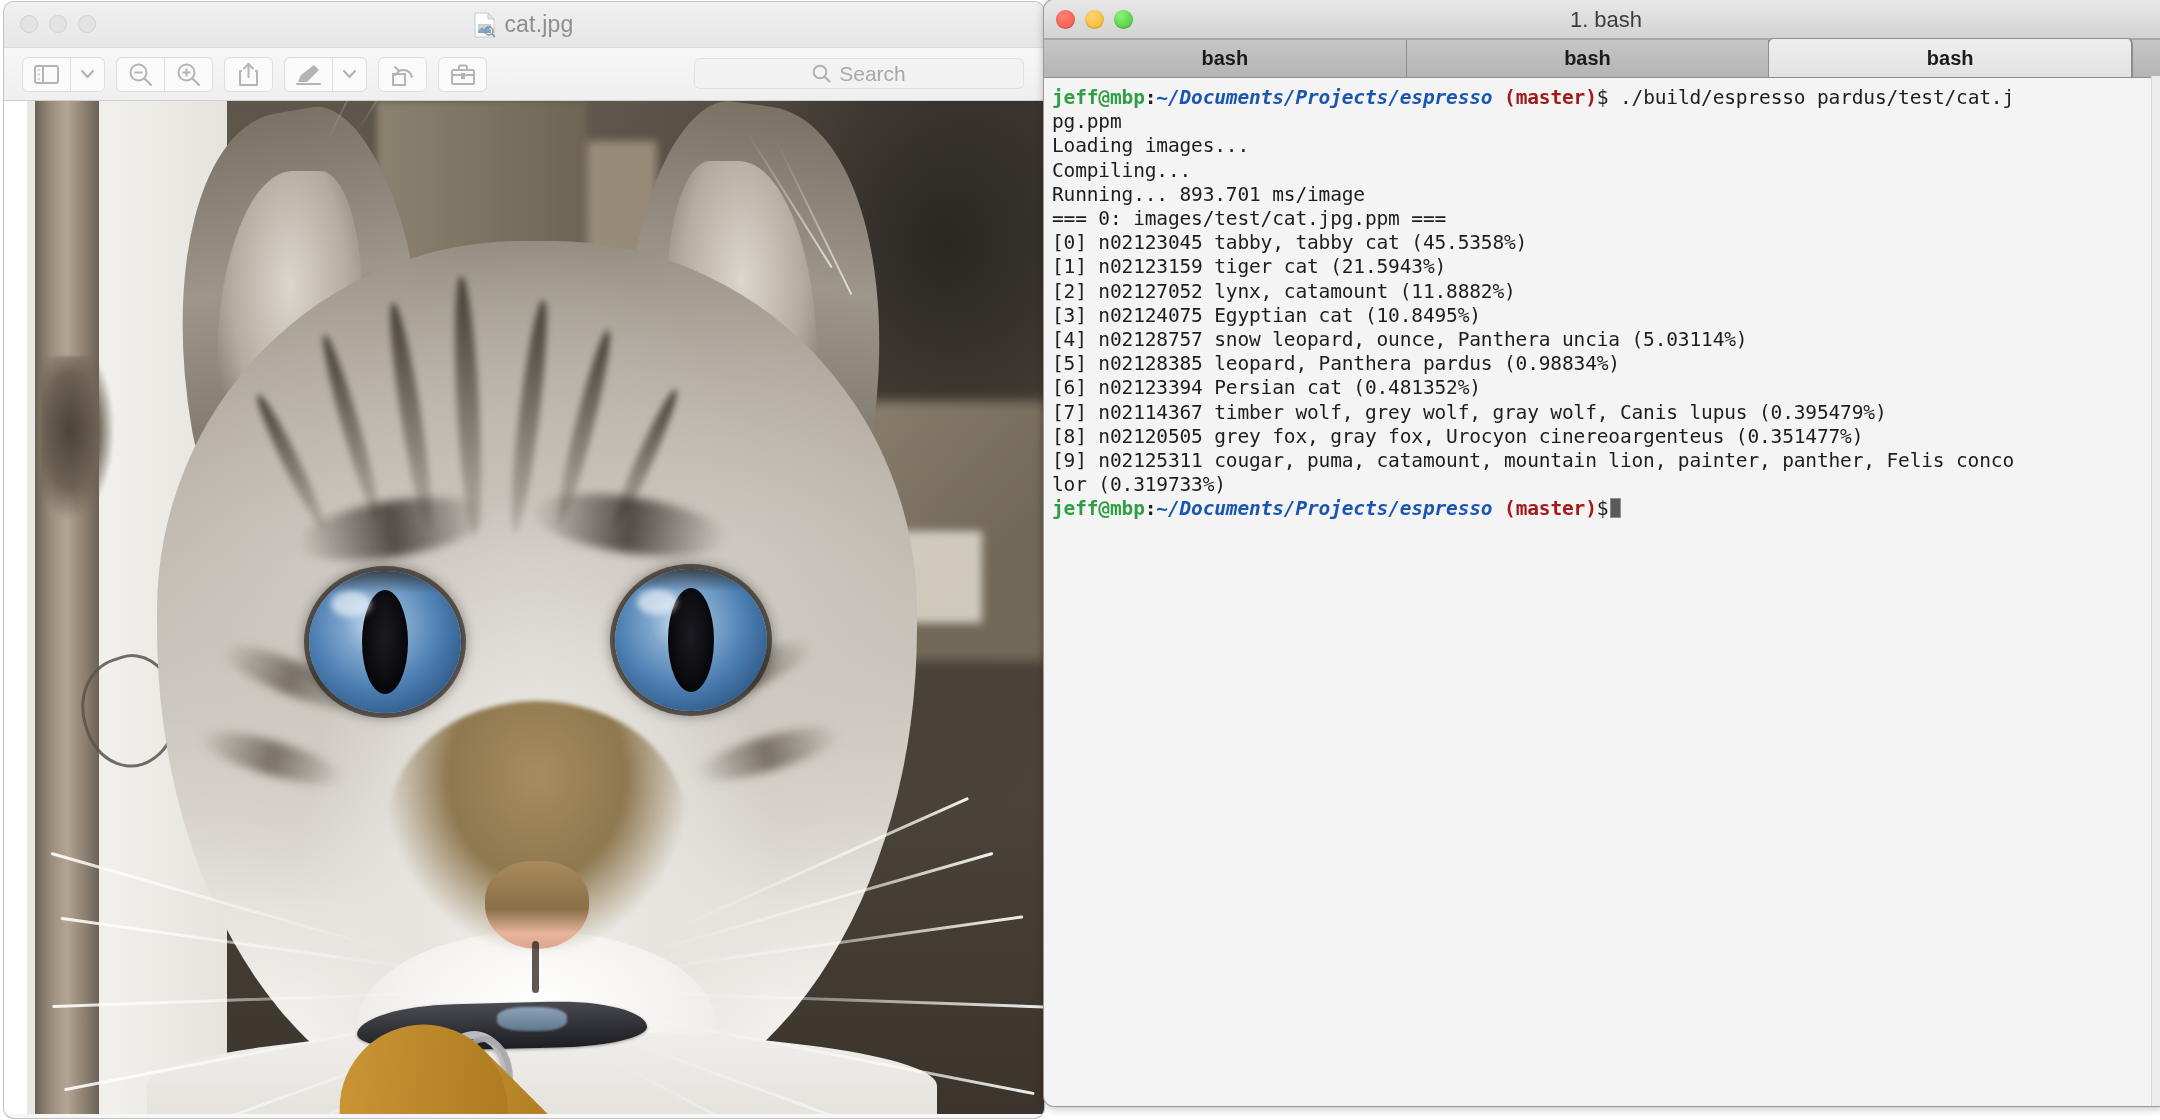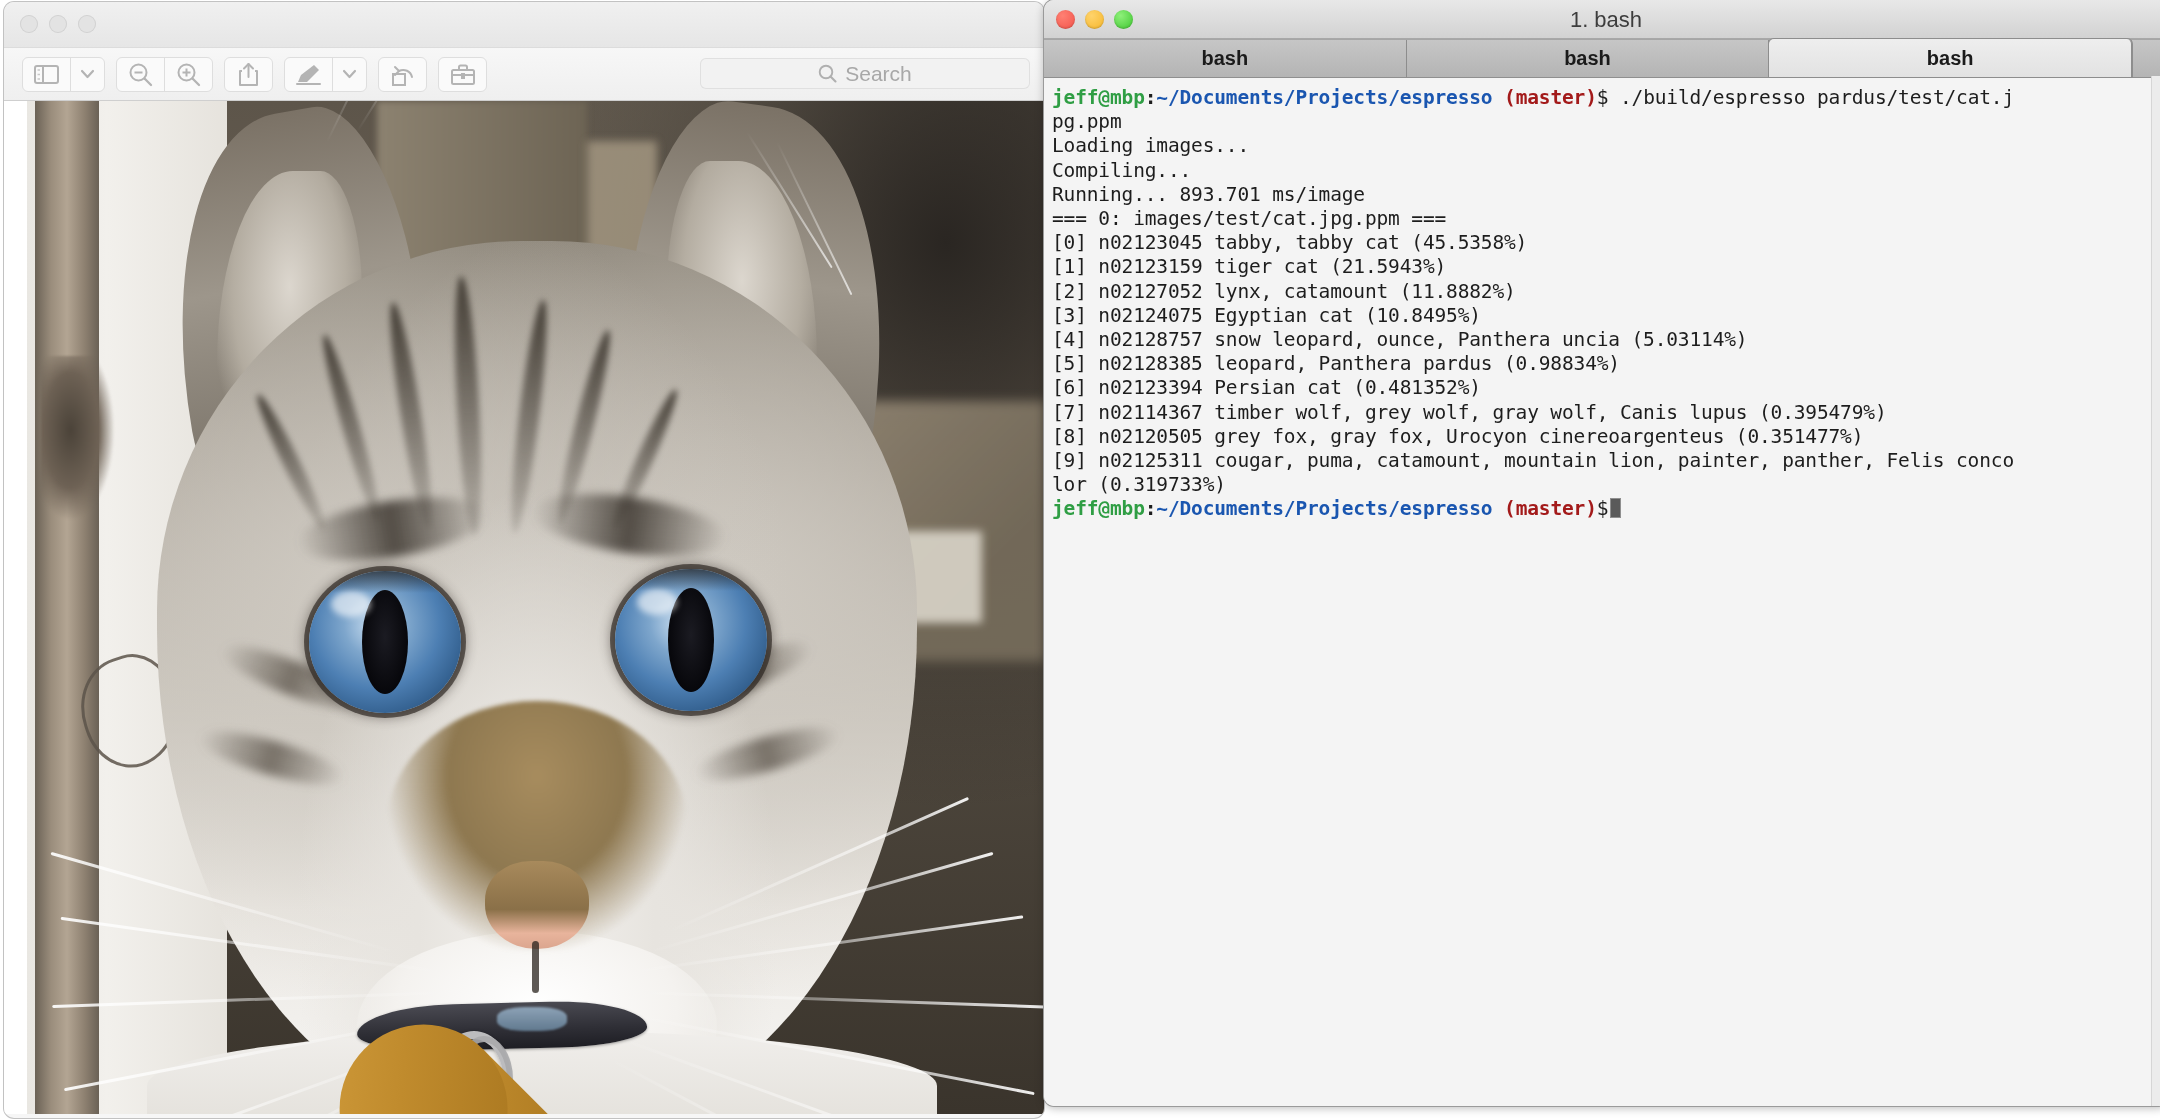--- a/index.html
+++ b/index.html
@@ -98,21 +98,21 @@
     display: flex;
     align-items: center;
     justify-content: center;
     background: transparent;
   }
   .tb-btn.narrow { width: 33px; }
   .tb-sep { width: 1px; background: #dedede; }
 
   .pv-search {
     position: absolute;
-    right: 14px;
+    right: 20px;
     top: 10px;
     width: 330px;
     height: 31px;
     border-radius: 6px;
     background: #f2f2f2;
     box-shadow: inset 0 0 0 1px #e0e0e0;
     display: flex;
     align-items: center;
     justify-content: center;
     gap: 8px;
@@ -459,21 +459,21 @@
   .term-line {
     font-family: "DejaVu Sans Mono", "Liberation Mono", monospace;
     font-size: 19.5px;
     line-height: 24.2px;
     color: #1d1d1d;
     white-space: pre;
     letter-spacing: -0.15px;
   }
   .c-user  { color: #2f9e44; font-weight: bold; }
   .c-colon { color: #1d1d1d; font-weight: bold; }
-  .c-path  { color: #1a56b0; font-weight: bold; }
+  .c-path  { color: #1a56b0; font-weight: bold; font-style: italic; }
   .c-git   { color: #a31a1a; font-weight: bold; }
   .c-dollar{ color: #1d1d1d; }
   .cursor {
     display: inline-block;
     width: 11px; height: 20px;
     background: #5a5a5a;
     box-shadow: inset 0 0 0 1px #8f8f8f;
     vertical-align: -3px;
     margin-left: 2px;
   }
@@ -492,20 +492,34 @@
 
 <div id="root">
 
   <div class="preview-window">
 
     <div class="pv-titlebar">
       <div class="pv-lights">
         <span class="pv-light"></span>
         <span class="pv-light"></span>
         <span class="pv-light"></span>
+      </div>
+      <div class="pv-title">
+        <span class="doc-icon">
+          <svg width="21" height="26" viewBox="0 0 21 26">
+            <path d="M1 1 h13 l6 6 v18 H1 Z" fill="#fdfdfd" stroke="#c9c9c9" stroke-width="1"></path>
+            <path d="M14 1 l6 6 h-6 Z" fill="#e4e4e4" stroke="#c9c9c9" stroke-width="1"></path>
+            <rect x="4" y="12" width="13" height="9" fill="#b9d4e8"></rect>
+            <path d="M4 19 l4-4 3 3 3-3 3 4 v2 H4 Z" fill="#7fa9c9"></path>
+            <circle cx="7" cy="14.5" r="1.6" fill="#f0d98a"></circle>
+            <circle cx="15" cy="19" r="4" fill="none" stroke="#8a8a8a" stroke-width="1.4"></circle>
+            <line x1="18" y1="22" x2="21" y2="25" stroke="#8a8a8a" stroke-width="1.6"></line>
+          </svg>
+        </span>
+        <span>cat.jpg</span>
       </div>
     </div>
 
     <div class="pv-toolbar">
 
       <div class="tb-group">
         <div class="tb-btn">
           <svg width="25" height="19" viewBox="0 0 25 19">
             <rect x="1" y="1" width="23" height="17" rx="2" fill="none" stroke="#b4b4b4" stroke-width="2"></rect>
             <line x1="9" y1="1" x2="9" y2="18" stroke="#b4b4b4" stroke-width="2"></line>

